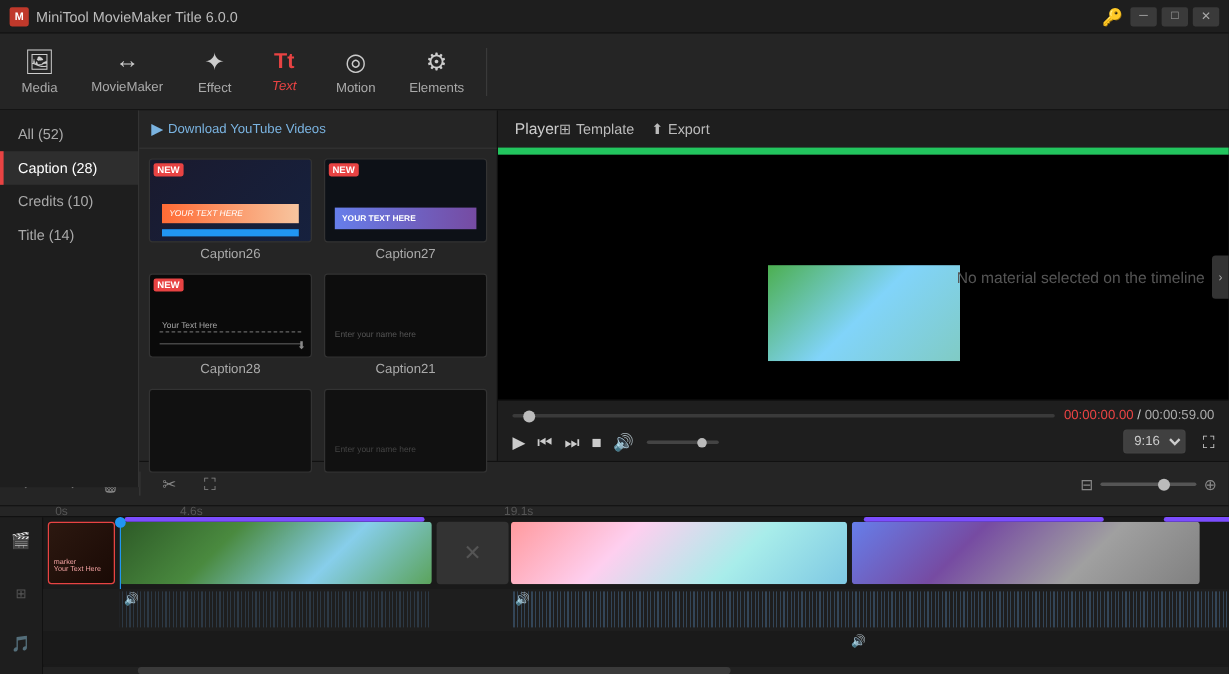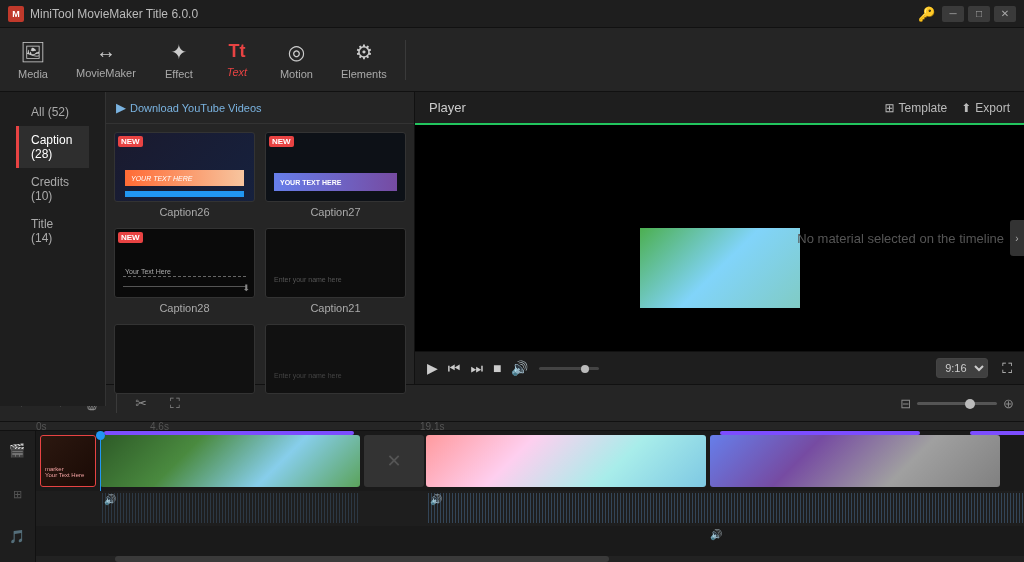--- a/index.html
+++ b/index.html
@@ -20,21 +20,21 @@
     .toolbar-item.active .tool-icon { color: #e84343; }
     .tool-icon { font-size: 20px; color: #ccc; }
     .tool-label { font-size: 11px; color: #aaa; }
     .toolbar-divider { width: 1px; height: 40px; background: #3a3a3a; }
 
     
     .content { display: flex; height: calc(562px - 28px - 64px - 178px); }
 
     
     .left-panel { width: 415px; background: #252525; border-right: 1px solid #111; display: flex; flex-direction: column; }
-    .left-sidebar { width: 106px; background: #1e1e1e; border-right: 1px solid #333; padding: 6px 16px; }
+    .left-sidebar { width: 116px; background: #1e1e1e; border-right: 1px solid #333; padding: 6px 0; }
     .sidebar-item { padding: 7px 12px; cursor: pointer; font-size: 12px; color: #aaa; border-left: 3px solid transparent; }
     .sidebar-item.active { color: #fff; background: #2e2e2e; border-left-color: #e84343; }
     .left-content { flex: 1; display: flex; flex-direction: column; }
     .left-header-row { display: flex; align-items: center; justify-content: space-between; padding: 8px 10px; border-bottom: 1px solid #333; }
     .download-btn { display: flex; align-items: center; gap: 4px; color: #7ab3e0; font-size: 11px; cursor: pointer; }
     .grid-area { flex: 1; overflow-y: auto; padding: 8px; }
     .grid-area::-webkit-scrollbar { width: 4px; }
     .grid-area::-webkit-scrollbar-track { background: #1e1e1e; }
     .grid-area::-webkit-scrollbar-thumb { background: #444; }
     .caption-grid { display: grid; grid-template-columns: 1fr 1fr; gap: 10px; }
@@ -50,21 +50,21 @@
     .thumb-26-bottom { position: absolute; bottom: 4px; left: 10px; right: 10px; height: 6px; background: #2196f3; }
     .thumb-27 { background: #0d1117; }
     .thumb-27-bar { position: absolute; bottom: 10px; left: 8px; right: 8px; height: 18px; background: linear-gradient(90deg, #667eea, #764ba2); display: flex; align-items: center; padding: 0 6px; }
     .thumb-27-text { font-size: 7px; color: #fff; font-weight: bold; }
     .thumb-28 { background: #0a0a0a; }
     .thumb-21 { background: #0d0d0d; }
     .thumb-blank { background: #111; }
 
     
     .right-panel { flex: 1; background: #1e1e1e; display: flex; flex-direction: column; }
-    .player-header { display: flex; align-items: center; justify-content: space-between; padding: 8px 14px; border-bottom: 2px solid #22c55e; }
+    .player-header { display: flex; align-items: center; padding: 8px 14px; border-bottom: 6px solid #22c55e; }
     .player-label { font-size: 13px; color: #ccc; }
     .player-actions { display: flex; gap: 14px; }
     .player-action-btn { display: flex; align-items: center; gap: 4px; font-size: 12px; color: #bbb; cursor: pointer; }
     .player-video { flex: 1; background: #000; position: relative; display: flex; align-items: center; justify-content: center; }
     .video-preview { width: 160px; height: 200px; position: relative; }
     .video-top { width: 100%; height: 90px; background: #000; }
     .video-mid { width: 100%; height: 80px; background: linear-gradient(135deg, #4caf50, #81d4fa, #80cbc4); }
     .video-bot { width: 100%; height: 30px; background: #000; }
     .no-material { position: absolute; right: 20px; top: 50%; transform: translateY(-50%); color: #555; font-size: 13px; }
     .player-controls { padding: 6px 12px; background: #1e1e1e; border-top: 1px solid #111; }
@@ -274,20 +274,30 @@
         <div class="video-mid"></div>
         <div class="video-bot"></div>
       </div>
       <div class="no-material">No material selected on the timeline</div>
 
       <div style="position:absolute;right:0;top:50%;transform:translateY(-50%);background:#333;width:14px;height:36px;display:flex;align-items:center;justify-content:center;border-radius:3px 0 0 3px;cursor:pointer;">
         <span style="color:#aaa;font-size:10px;">›</span>
       </div>
     </div>
     <div class="player-controls">
+      <div class="progress-row">
+        <div class="progress-bar">
+          <div class="progress-dot"></div>
+        </div>
+        <span class="time-display">
+          <span class="time-current">00:00:00.00</span>
+          <span> / </span>
+          <span class="time-total">00:00:59.00</span>
+        </span>
+      </div>
       <div class="controls-row">
         <span class="ctrl-btn">▶</span>
         <span class="ctrl-btn">⏮</span>
         <span class="ctrl-btn">⏭</span>
         <span class="ctrl-btn">■</span>
         <span class="ctrl-btn">🔊</span>
         <div class="volume-slider">
           <div class="volume-dot"></div>
         </div>
         <select class="aspect-select">
@@ -313,21 +323,21 @@
     <span class="zoom-btn" style="font-size:13px;">⊟</span>
     <div class="zoom-slider">
       <div class="zoom-dot"></div>
     </div>
     <span class="zoom-btn" style="font-size:13px;">⊕</span>
   </div>
 </div>
 
 <div class="timeline">
   <div class="timeline-ruler">
-    <span class="ruler-mark" style="left:36px;">0s</span>
+    <span class="ruler-mark" style="left:46px;">0s</span>
     <span class="ruler-mark" style="left:150px;">4.6s</span>
     <span class="ruler-mark" style="left:420px;">19.1s</span>
   </div>
   <div class="timeline-tracks">
 
     <div class="track-icons">
       <div class="track-icon" style="margin-top:8px;">🎬</div>
       <div class="track-icon" style="font-size:11px;color:#555;margin-top:2px;">⊞</div>
       <div class="track-icon">🎵</div>
     </div>

